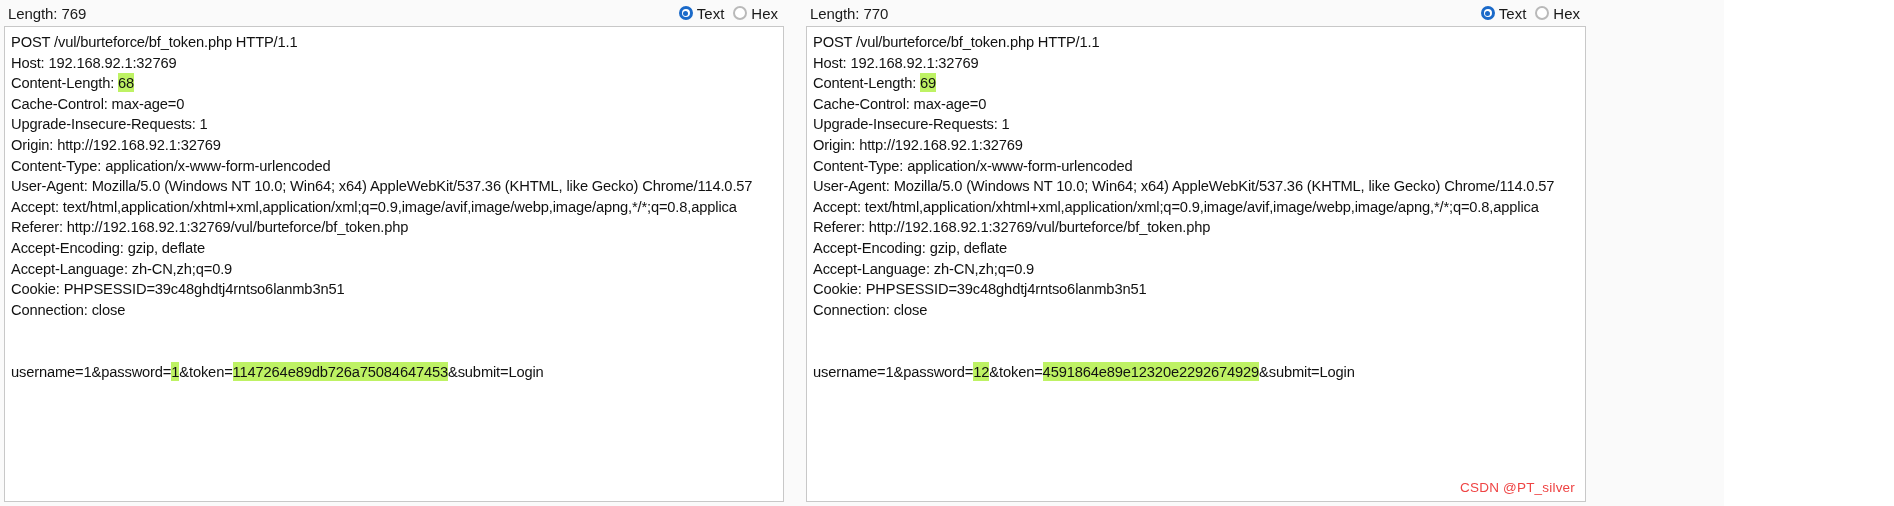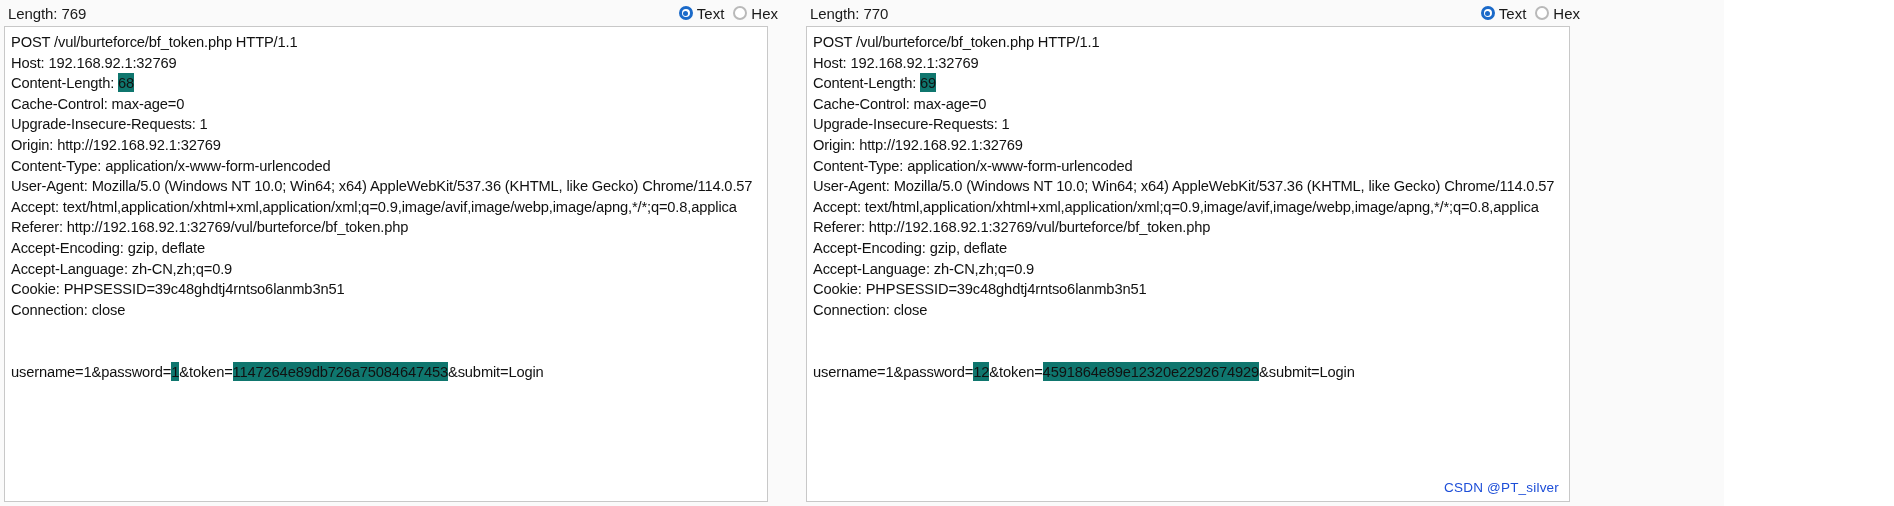--- a/index.html
+++ b/index.html
@@ -95,21 +95,21 @@
     width: 5px;
     height: 5px;
     margin-left: -2.5px;
     margin-top: -2.5px;
     border-radius: 50%;
     background: #1b6ac9;
   }
 
   .panel-body {
     flex: 1 1 auto;
-    margin: 0 20px 4px 4px;
+    margin: 0 4px 4px 4px;
     border: 1px solid #c8c8c8;
     background: #ffffff;
     overflow: hidden;
     position: relative;
   }
 
   .code {
     padding: 5px 0 0 6px;
     font-family: "Liberation Sans", sans-serif;
     font-size: 14.7px;
@@ -121,31 +121,31 @@
 
   .code-line {
     white-space: pre;
     height: 20.6px;
     overflow: hidden;
   }
 
   .code-line.blank { height: 20.6px; }
 
   .hl {
-    background: #0f766e;
+    background: #bef264;
     color: #111111;
     padding: 12px 0 1px 0;
   }
 
   .watermark {
     position: absolute;
     right: 10px;
     bottom: 6px;
     font-size: 13.5px;
-    color: #1d4ed8;
+    color: #ef4444;
     font-family: "Liberation Sans", sans-serif;
     letter-spacing: 0.2px;
     user-select: none;
   }
 </style>
 </head>
 <body>
 
 <div class="app" id="app">
     <div class="panel">

